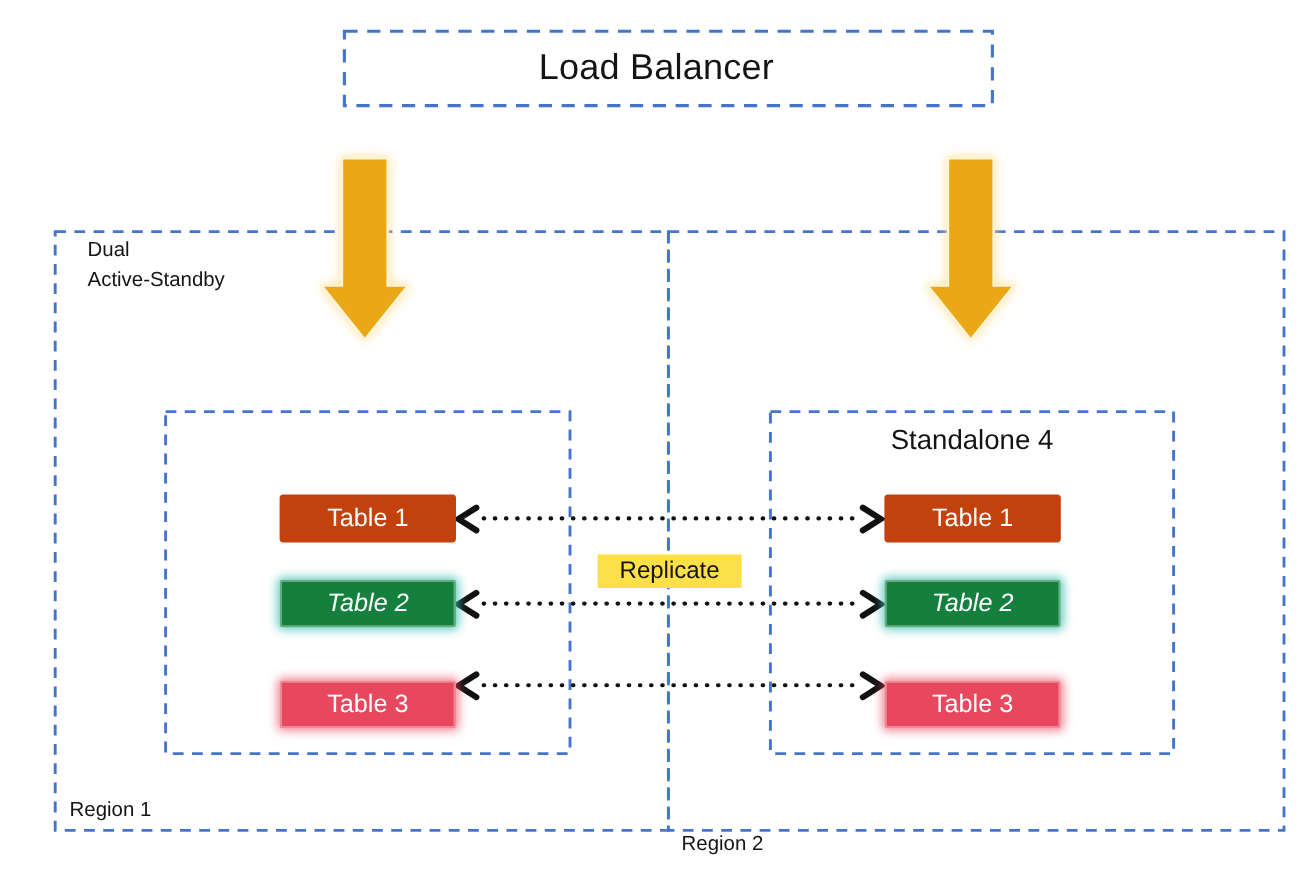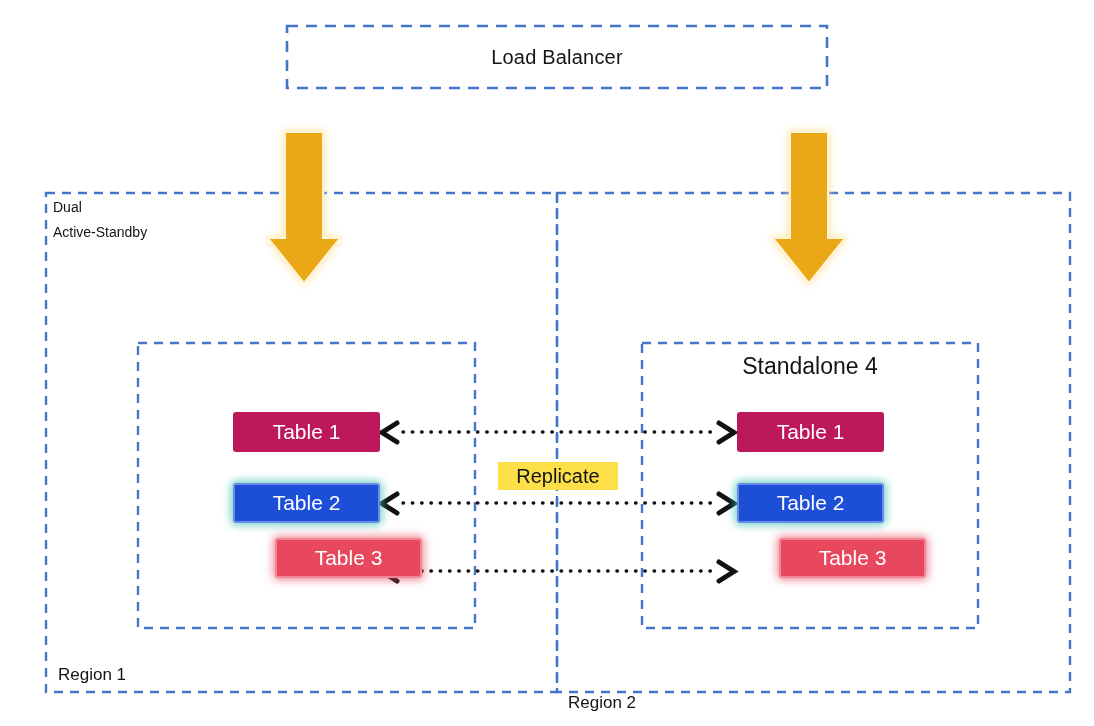--- a/index.html
+++ b/index.html
@@ -9,59 +9,60 @@
     height: 726px;
     background: #ffffff;
     font-family: "Liberation Sans", sans-serif;
     color: #141414;
     overflow: hidden;
   }
   .layer-svg { position: absolute; left: 0; top: 0; }
   .abs { position: absolute; }
 
   .lb-label {
-    left: 287px; top: 26px; width: 540px; height: 62px;
+    left: 277px; top: 26px; width: 540px; height: 62px;
     display: flex; align-items: center; justify-content: center;
-    font-size: 20px; letter-spacing: 0.2px;
+    font-size: 30px; letter-spacing: 0.2px;
   }
   .deploy-label {
-    left: 53px; top: 195px;
-    font-size: 14px; line-height: 25px; white-space: pre;
+    left: 73px; top: 195px;
+    font-size: 17px; line-height: 25px; white-space: pre;
   }
   .standalone-title {
     height: 28px; display: flex; align-items: center; justify-content: center;
     font-size: 23px;
   }
   .standalone-title.s1 { left: 138px; top: 354px; width: 337px; }
   .standalone-title.s2 { left: 642px; top: 352px; width: 336px; }
 
   .pill {
     width: 147px; height: 40px;
     display: flex; align-items: center; justify-content: center;
     color: #ffffff; font-size: 21px;
     border-radius: 3px;
   }
-  .pill.green { background: #be185d; }
+  .pill.green { background: #c2410c; }
   .pill.teal  {
-    background: #1d4ed8;
+    background: #15803d;
     border: 2px solid rgba(255,255,255,0.35);
     box-shadow: 0 0 8px 2px rgba(56,191,178,0.75);
+    font-style: italic;
   }
   .pill.red   {
     background: #E7485E;
     border: 2px solid rgba(255,255,255,0.35);
     box-shadow: 0 0 8px 2px rgba(231,72,94,0.65);
   }
   .pill.teal, .pill.red { width: 143px; height: 36px; }
 
   .col-left  { left: 233px; }
   .col-right { left: 737px; }
   .row-1 { top: 412px; }
   .row-2 { top: 483px; }
-  .row-3 { top: 538px; margin-left: 42px; }
+  .row-3 { top: 567px; }
 
   .replicate-label {
     left: 498px; top: 462px; width: 120px; height: 28px;
     display: flex; align-items: center; justify-content: center;
     background: #fde047; font-size: 20px;
   }
   .region-label { font-size: 17px; }
   .region-label.r1 { left: 58px;  top: 665px; }
   .region-label.r2 { left: 568px; top: 665px; margin-top: 28px; }
 </style>

